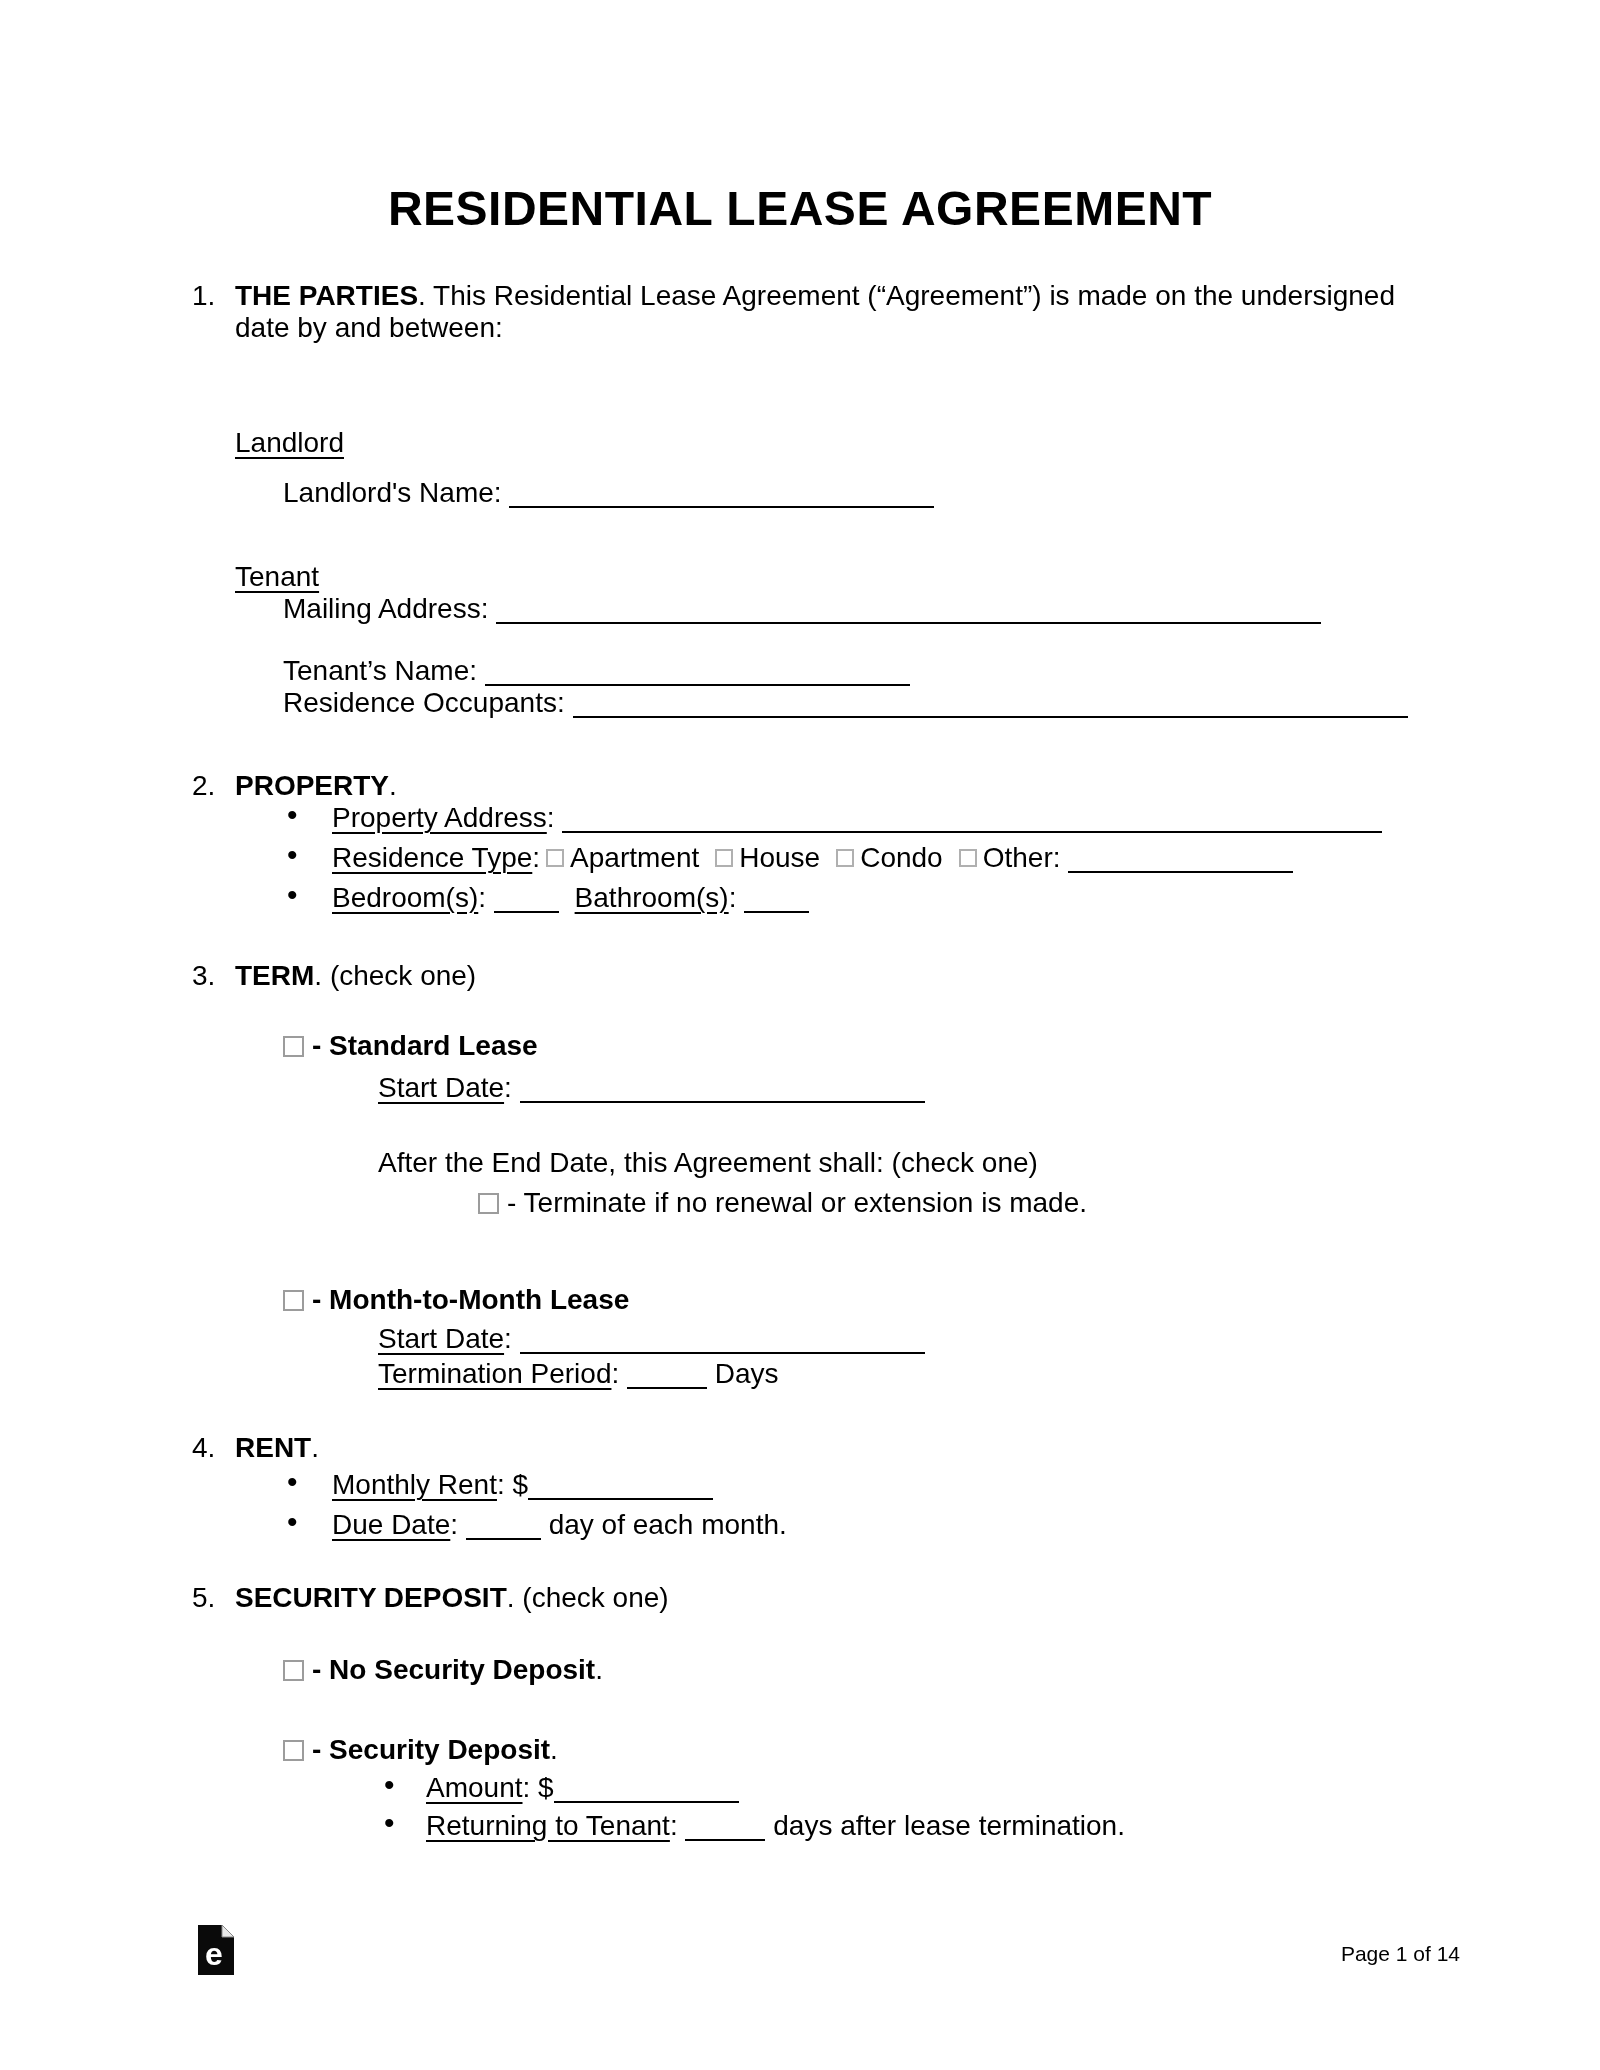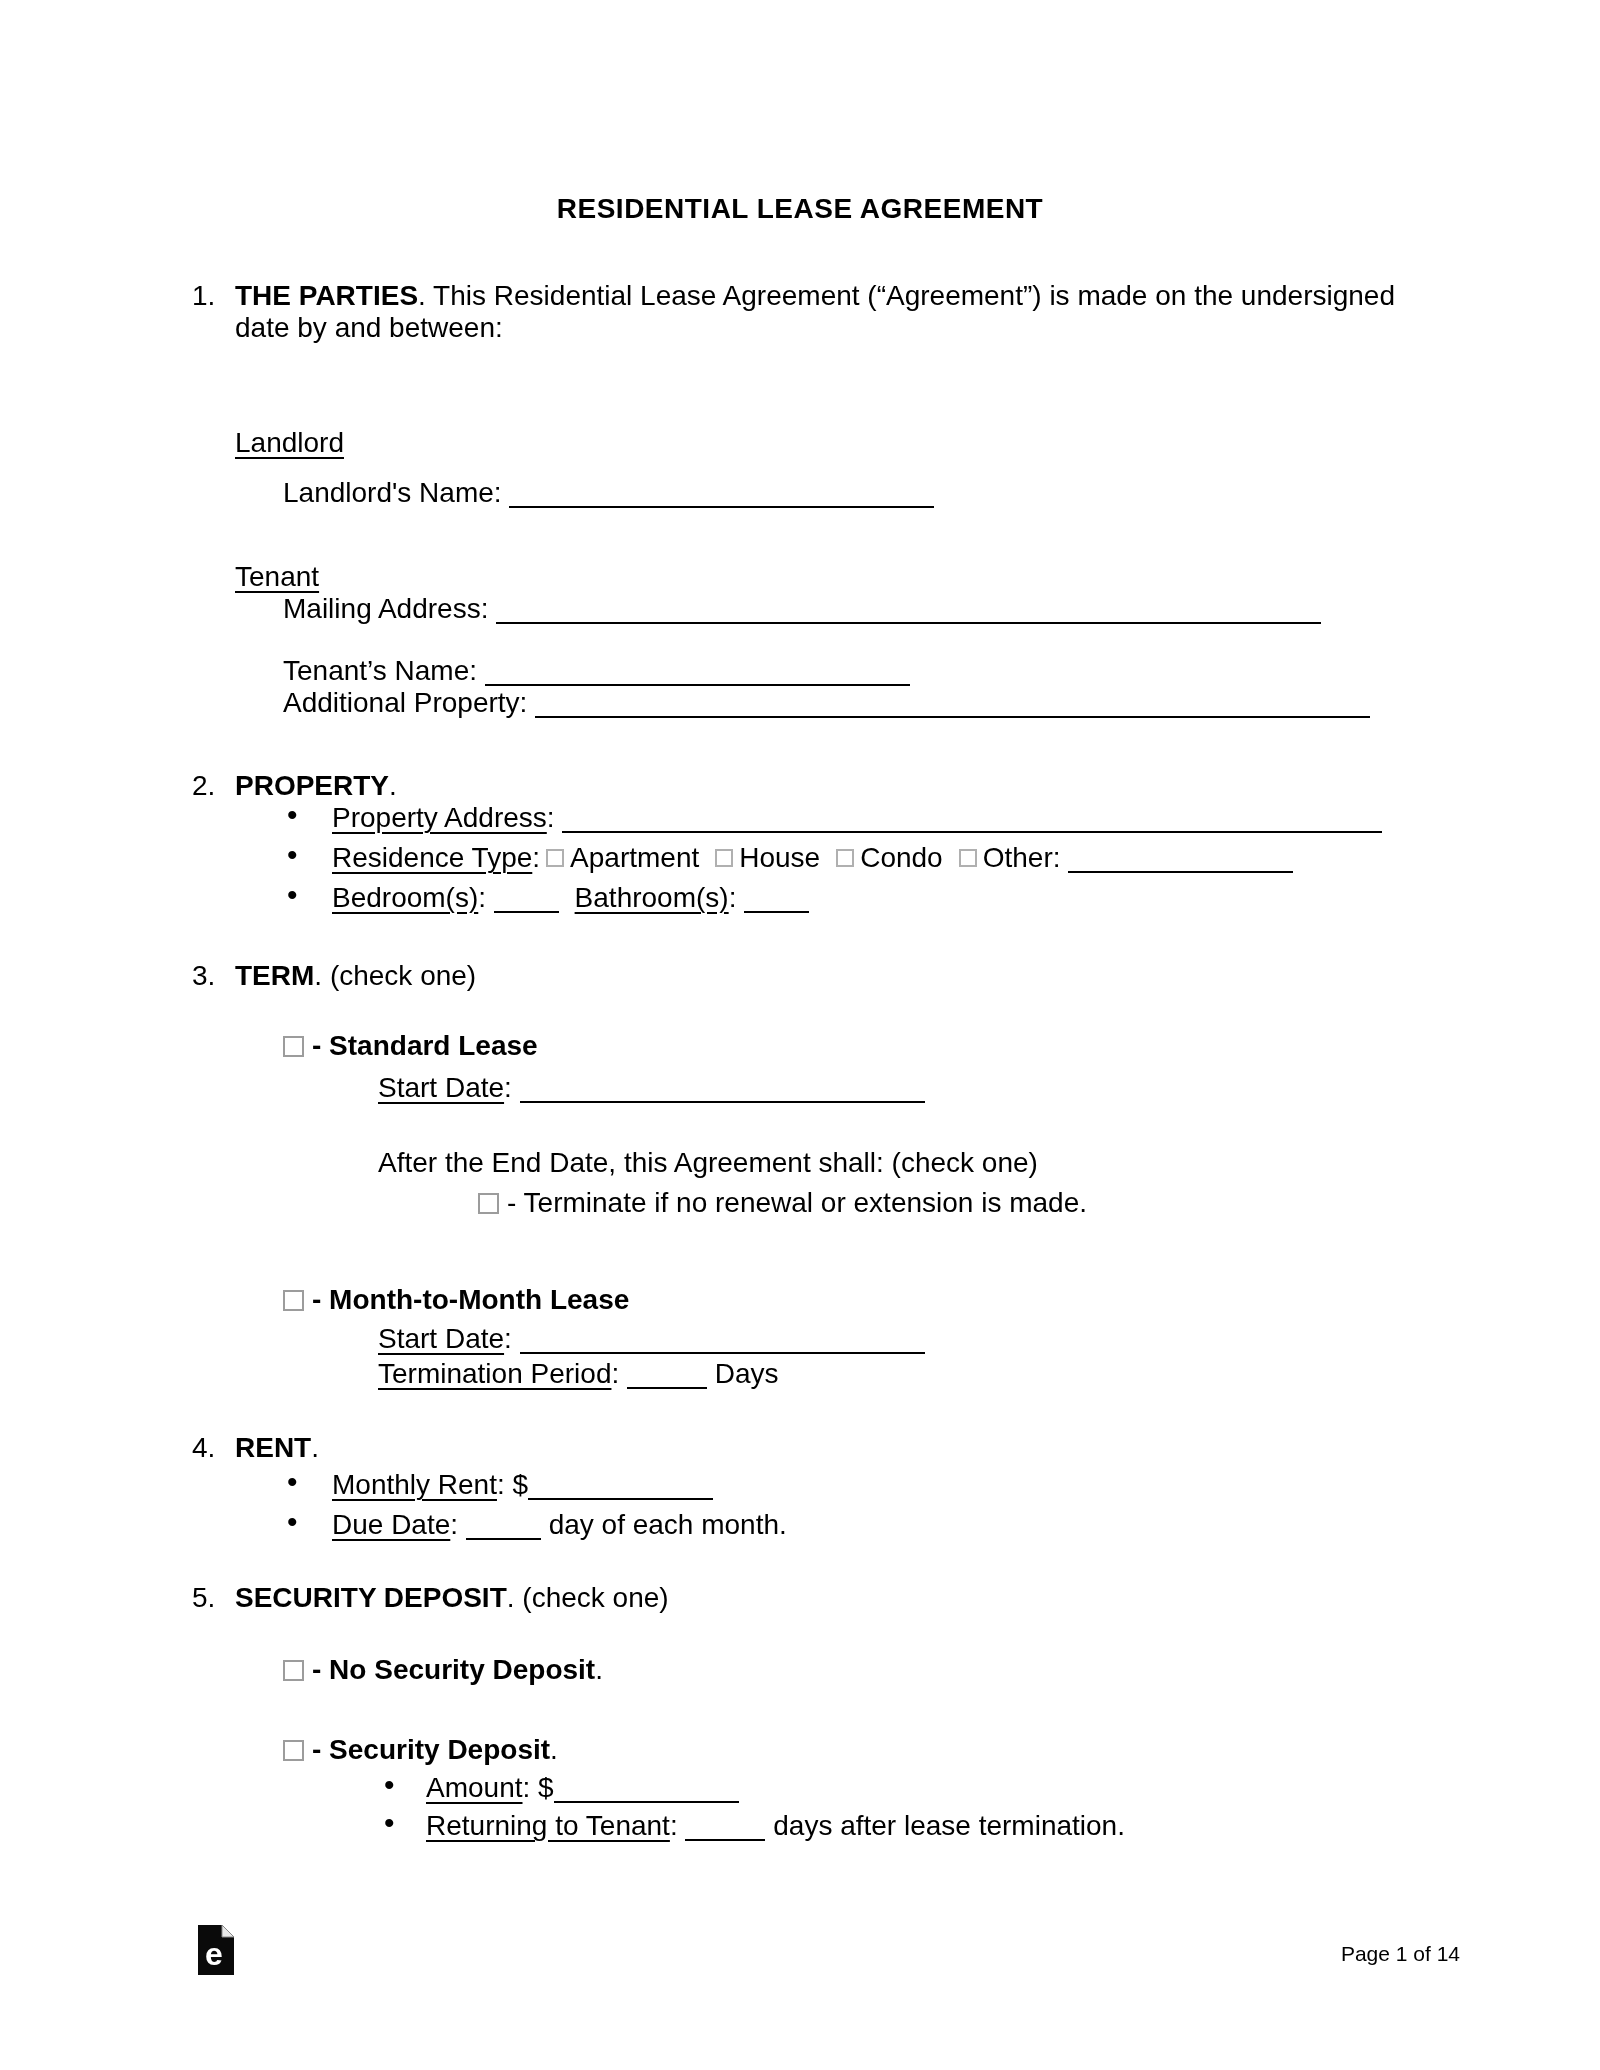--- a/index.html
+++ b/index.html
@@ -2,21 +2,21 @@
 <html><head>
 <meta charset="utf-8">
 <style>
   html,body{margin:0;padding:0;background:#fff;}
   .page{
     position:relative;width:1600px;height:2070px;background:#ffffff;color:#000;
     font-family:"Liberation Sans","DejaVu Sans",sans-serif;
     font-size:28px;line-height:32px;overflow:hidden;
   }
   .title{
-    padding-top:185px;margin:0;font-size:28px;line-height:48px;
+    padding-top:185px;margin:0;font-size:48px;line-height:48px;
     font-weight:bold;text-align:center;letter-spacing:.5px;
   }
   .row{position:relative;}
   .num{position:absolute;left:192px;top:0;}
   .pl1{padding-left:235px;}
   .pl2{padding-left:283px;}
   .pl3{padding-left:378px;}
   .pl4{padding-left:478px;}
   .blt1{padding-left:332px;}
   .blt2{padding-left:426px;}
@@ -66,21 +66,21 @@
   <div class="row pl2">
     <span>Mailing Address:</span>
     <span class="bl" style="width:825px"></span>
   </div>
 
   <div class="row pl2" style="margin-top:30px">
     <span>Tenant’s Name:</span>
     <span class="bl" style="width:425px"></span>
   </div>
   <div class="row pl2">
-    <span>Additional Property:</span>
+    <span>Residence Occupants:</span>
     <span class="bl" style="width:835px"></span>
   </div>
 
   <div class="row pl1" style="margin-top:51px">
     <span class="num">2.</span><span class="b">PROPERTY</span><span>.</span>
   </div>
 
   <div class="row blt1">
     <span class="bullet">•</span><span class="ul">Property Address</span><span>:</span>
     <span class="bl" style="width:820px"></span>

